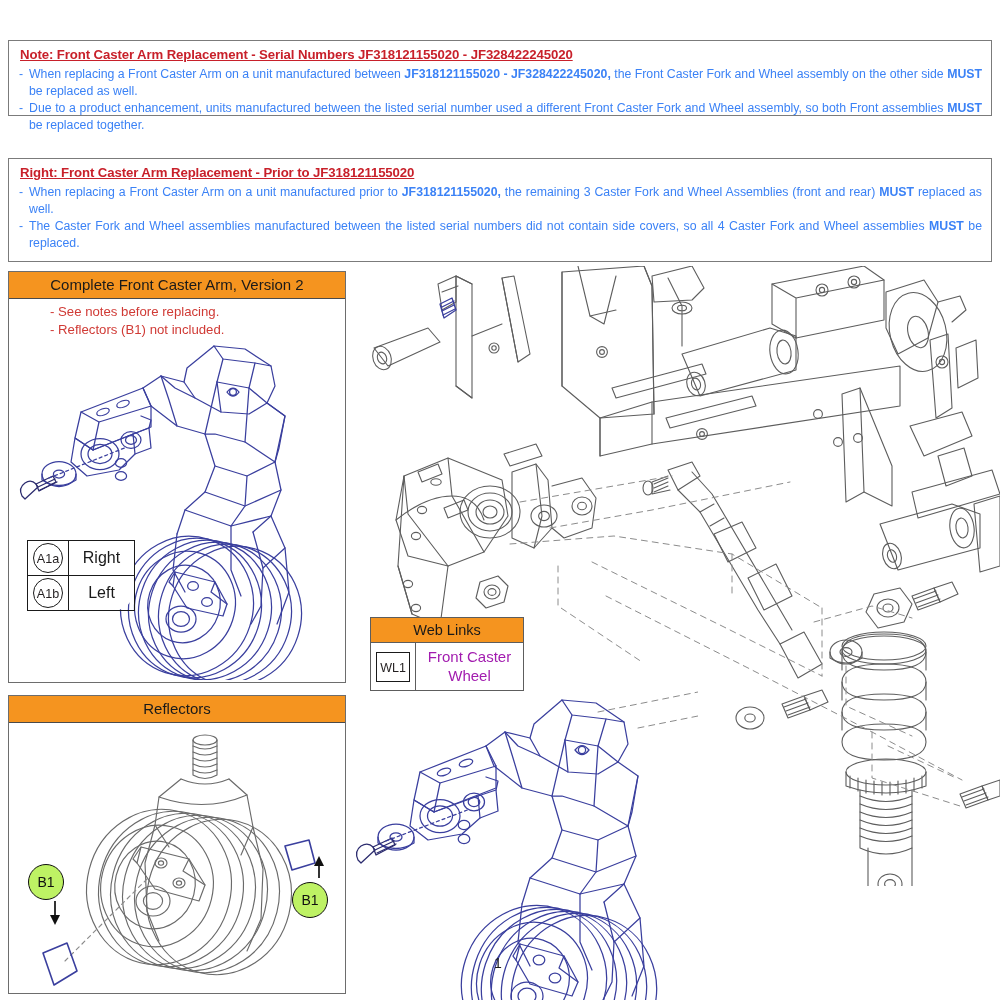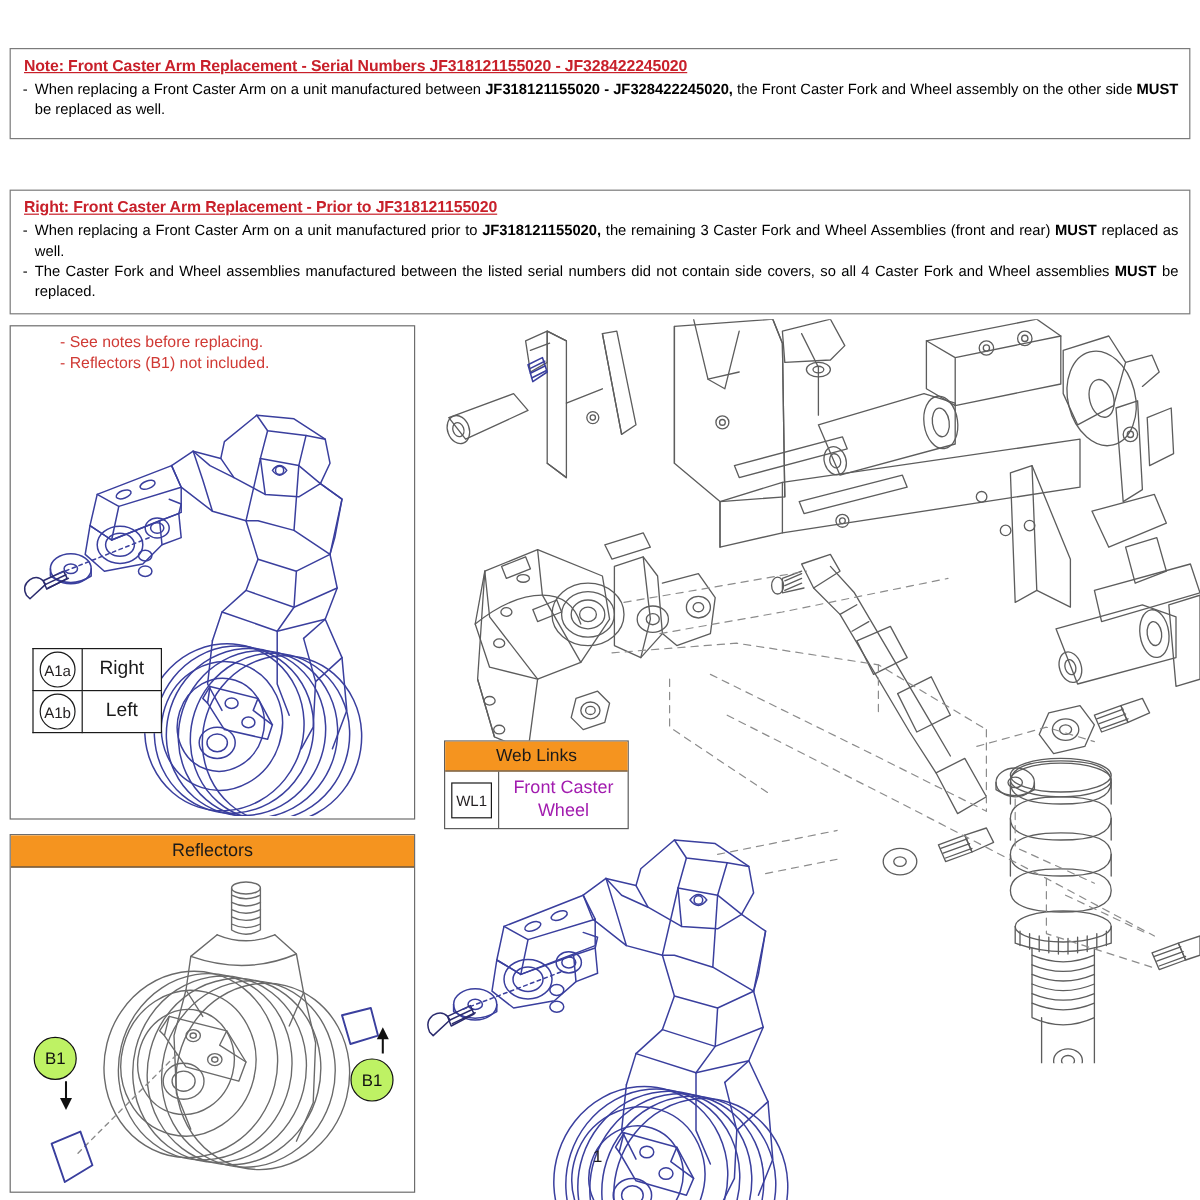--- a/index.html
+++ b/index.html
@@ -44,21 +44,21 @@
     letter-spacing: -0.1px;
   }
   .note-list { margin: 0; padding: 0; list-style: none; }
   .note-item {
     position: relative;
     font-size: 12.3px;
     line-height: 16.5px;
     text-align: justify;
     padding-left: 11px;
     margin-bottom: 1px;
-    color: #000000;
+    color: #3b82f6;
   }
   .note-item::before {
     content: "-";
     position: absolute;
     left: 1px;
     top: 0;
   }
   .note-item b { font-weight: bold; }
 
   
@@ -92,20 +92,21 @@
   }
 
   
   .legend-table {
     position: absolute;
     left: 26px;
     top: 542px;
     width: 108px;
     border-collapse: collapse;
     background: #ffffff;
+    border-radius: 23px;
   }
   .legend-table td {
     border: 1.4px solid #1a1a1a;
     height: 34px;
     padding: 0;
     vertical-align: middle;
   }
   .legend-bubble-cell { width: 40px; text-align: center; }
   .bubble {
     display: inline-block;
@@ -199,32 +200,34 @@
 </style>
 </head>
 <body>
 
 <div class="page">
 
   <div class="note-box" id="note-1">
     <div class="note-title">Note: Front Caster Arm Replacement - Serial Numbers JF318121155020 - JF328422245020</div>
     <ul class="note-list">
       <li class="note-item" id="n1i0"><span>When replacing a Front Caster Arm on a unit manufactured between </span><b>JF318121155020 - JF328422245020,</b><span> the Front Caster Fork and Wheel assembly on the other side </span><b>MUST</b><span> be replaced as well.</span></li>
+      <li class="note-item" id="n1i1"><span>Due to a product enhancement, units manufactured between the listed serial number used a different Front Caster Fork and Wheel assembly, so both Front assemblies </span><b>MUST</b><span> be replaced together.</span></li>
     </ul>
   </div>
 
   <div class="note-box" id="note-2">
     <div class="note-title">Right: Front Caster Arm Replacement - Prior to JF318121155020</div>
     <ul class="note-list">
       <li class="note-item" id="n2i0"><span>When replacing a Front Caster Arm on a unit manufactured prior to </span><b>JF318121155020,</b><span> the remaining 3 Caster Fork and Wheel Assemblies (front and rear) </span><b>MUST</b><span> replaced as well.</span></li>
       <li class="note-item" id="n2i1"><span>The Caster Fork and Wheel assemblies manufactured between the listed serial numbers did not contain side covers, so all 4 Caster Fork and Wheel assemblies </span><b>MUST</b><span> be replaced.</span></li>
     </ul>
   </div>
 
   <div class="panel" id="panel-caster-arm">
+    <div class="panel-header">Complete Front Caster Arm, Version 2</div>
     <div class="panel-subnotes">
       <div>- See notes before replacing.</div>
       <div>- Reflectors (B1) not included.</div>
     </div>
 
     <div class="art" style="left:0;top:58px;width:338px;height:350px;">
       <svg width="338" height="350" viewBox="0 0 338 350" fill="none" stroke="#3a3f9e" stroke-width="1.25" stroke-linejoin="round" stroke-linecap="round">
 
         <path d="M178 38 L205 16 L236 19 L262 36 L266 56 L258 73 L240 84 L212 82 L186 68 L175 52 Z"></path>
         <path d="M205 16 L214 29 L246 33 L262 36"></path>

